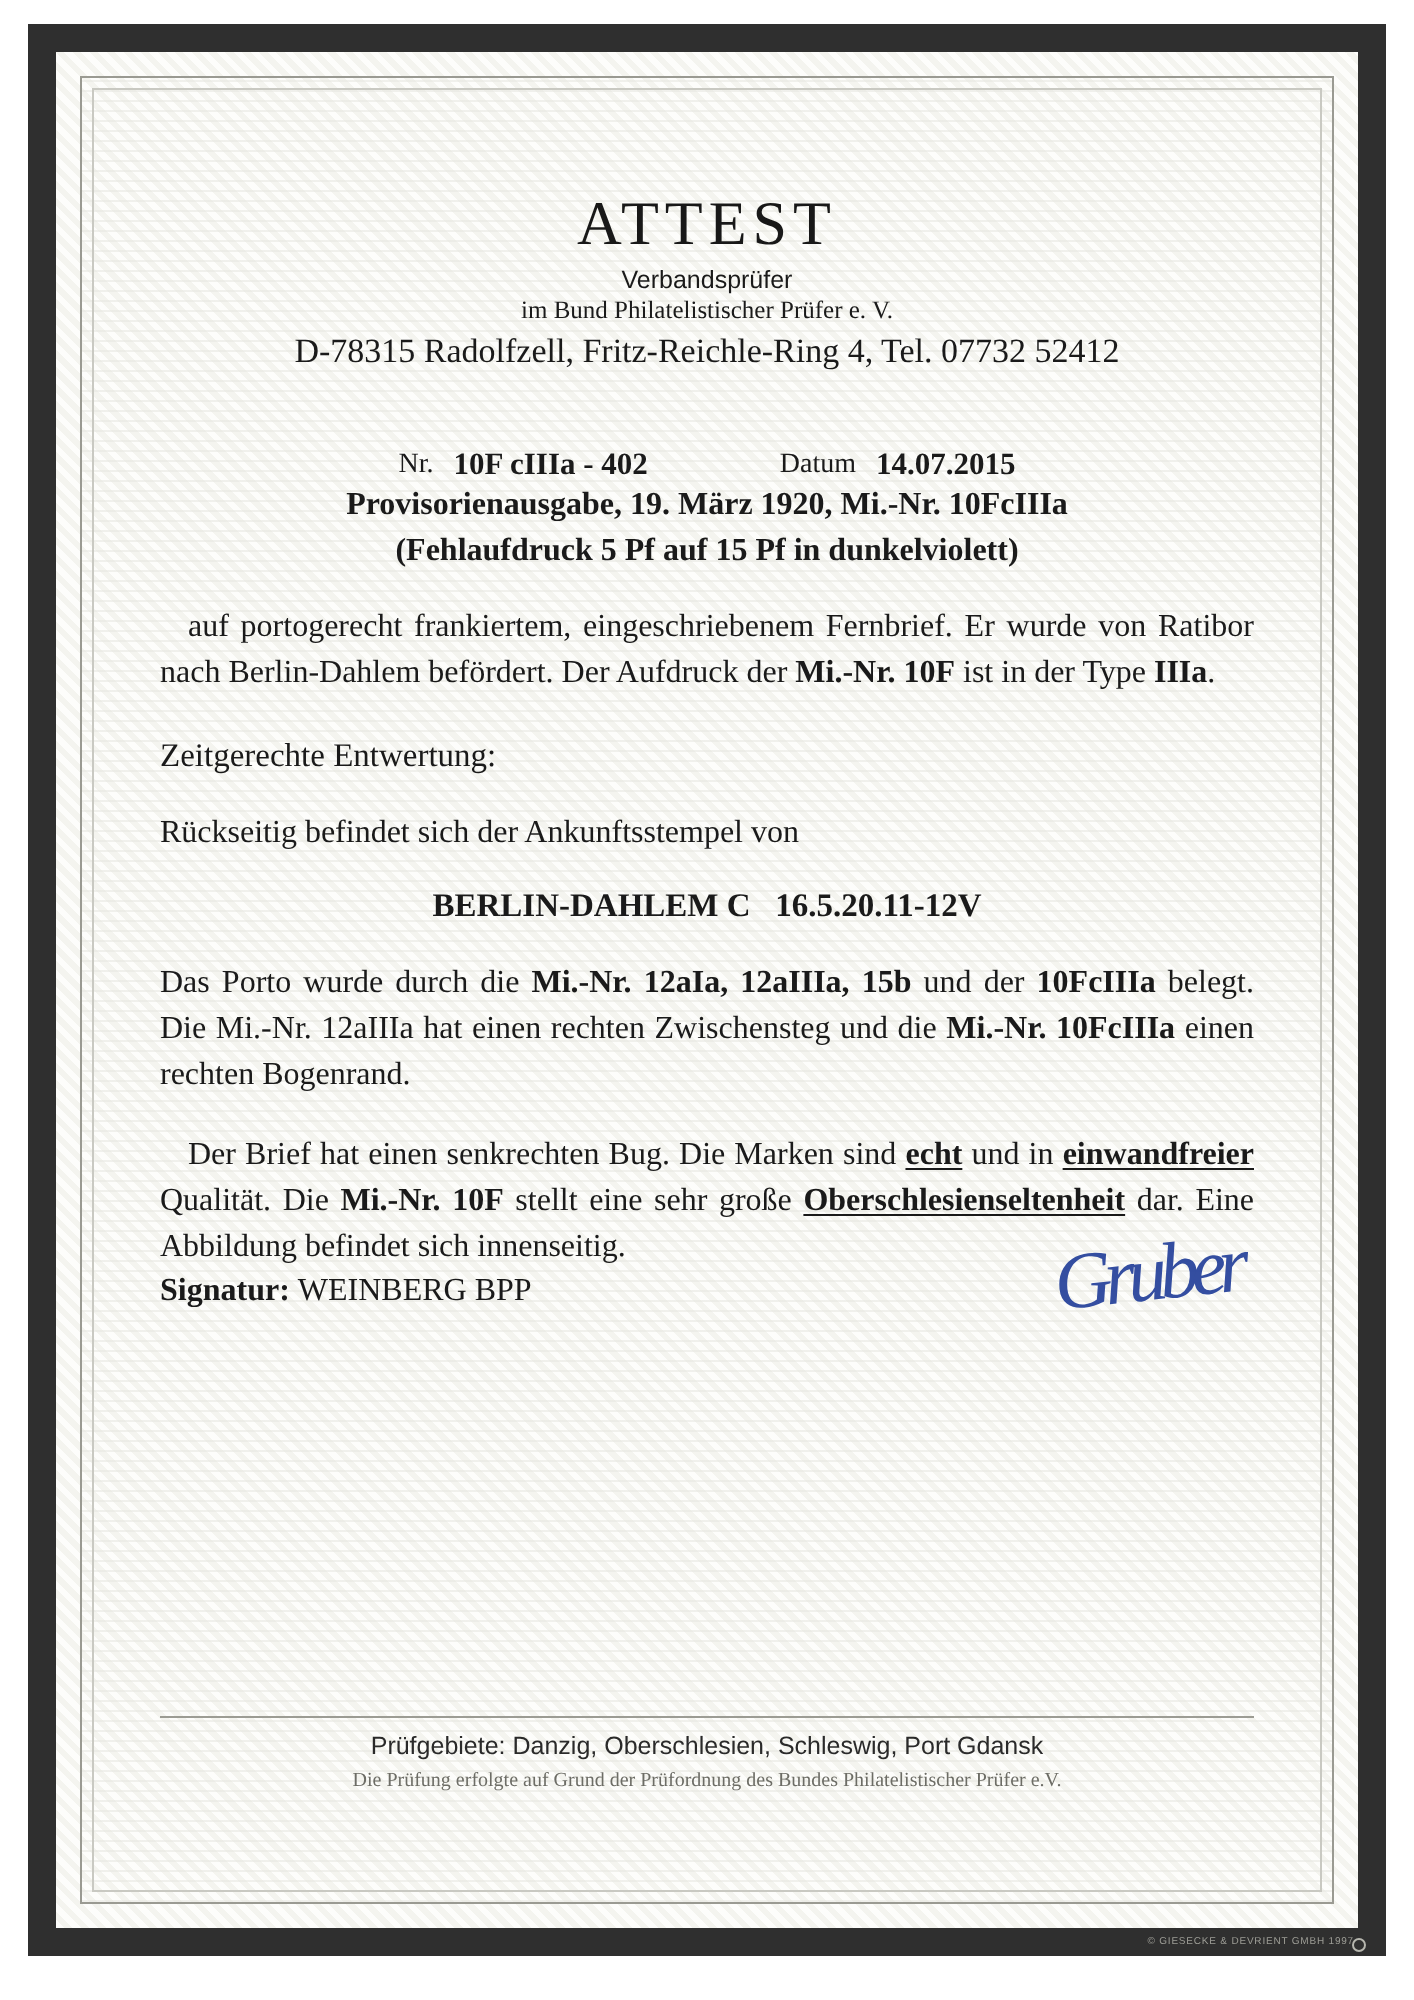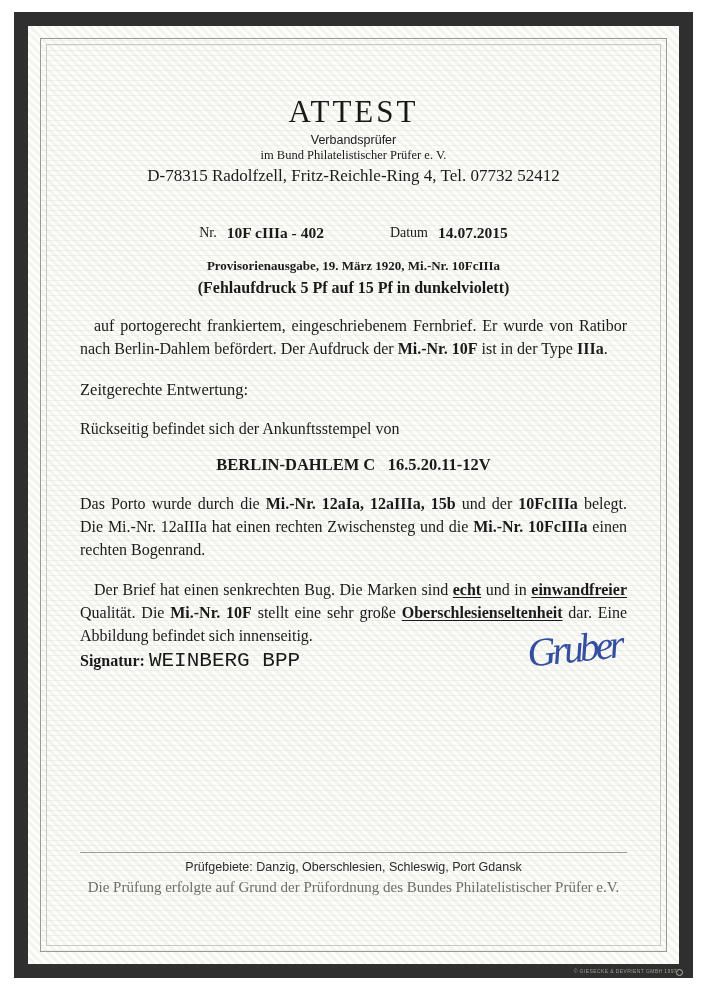--- a/index.html
+++ b/index.html
@@ -147,23 +147,23 @@
     font-size: 19.5px;
     font-weight: bold;
     letter-spacing: 1.3px;
     margin-top: 26px;
     text-decoration: underline;
     text-underline-offset: 4px;
   }
 
   .issue-line1 {
     text-align: center;
-    font-size: 13px;
-    font-weight: bold;
-    margin-top: 16px;
+    font-size: 16px;
+    font-weight: bold;
+    margin-top: 2px;
   }
   .issue-line2 {
     text-align: center;
     font-size: 16px;
     font-weight: bold;
     margin-top: 5px;
   }
 
   .para {
     font-size: 16px;
@@ -201,22 +201,22 @@
   .signature-row {
     position: relative;
     margin-top: 2px;
     height: 48px;
   }
   .sig-label {
     font-size: 16px;
     font-weight: bold;
   }
   .sig-name {
-    font-size: 21px;
-    font-family: Liberation Mono, monospace;
+    font-size: 16px;
+    font-family: Liberation Serif, serif;
   }
   .sig-mark {
     position: absolute;
     right: 6px;
     top: -24px;
     color: #24409a;
     font-family: "Liberation Serif", serif;
     font-size: 40px;
     font-style: italic;
     transform: rotate(-6deg);
@@ -234,21 +234,21 @@
   .footer .rule {
     border-top: 1px solid #9c9c94;
     margin-bottom: 7px;
   }
   .footer .areas {
     font-size: 12.5px;
     font-family: "Liberation Sans", sans-serif;
     color: #2a2a2a;
   }
   .footer .basis {
-    font-size: 15px;
+    font-size: 10px;
     font-family: "Liberation Serif", serif;
     color: #6d6d66;
     margin-top: 5px;
   }
 
   .microtext {
     position: absolute;
     right: 30px;
     bottom: 6px;
     font-size: 5px;

